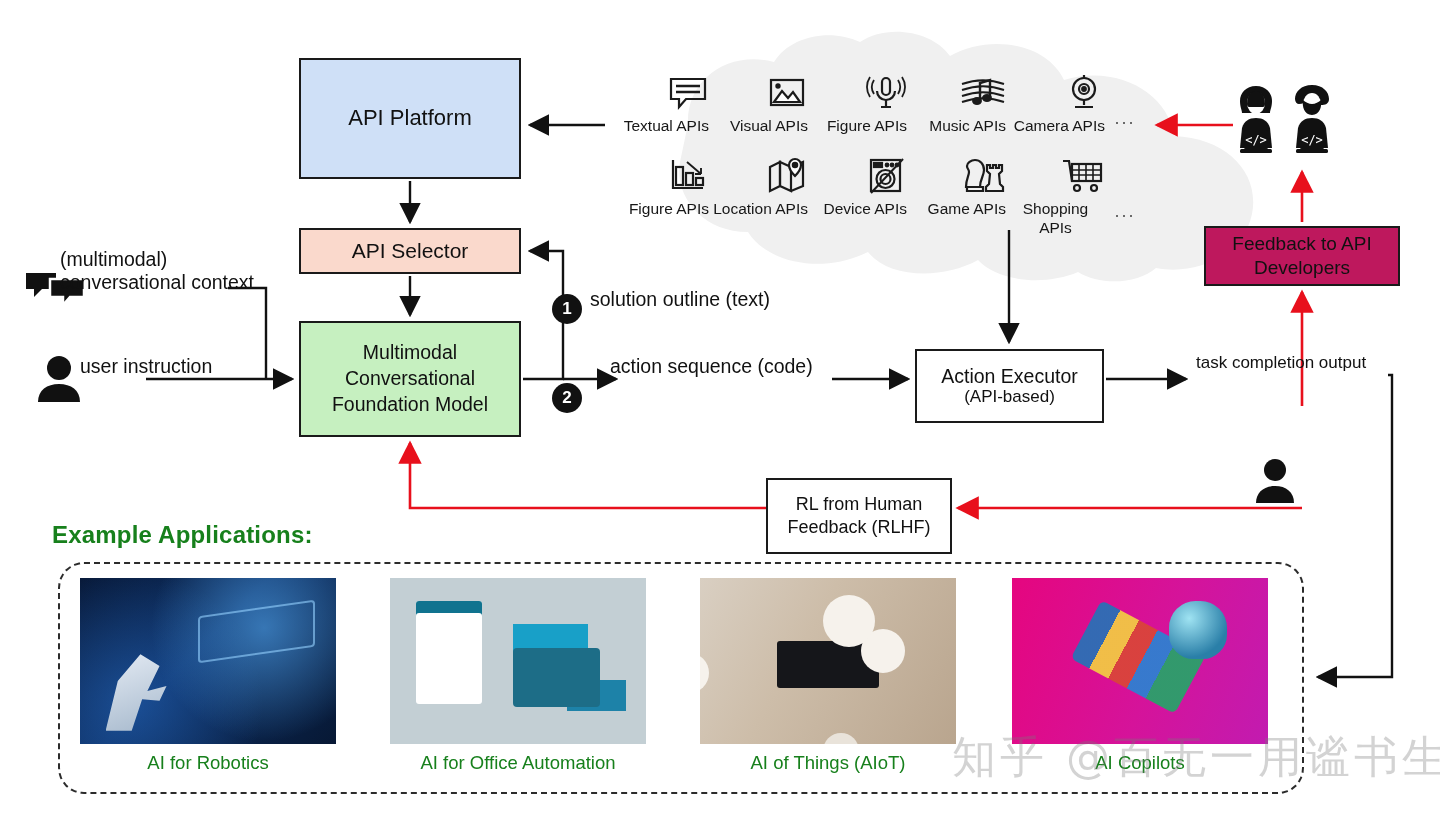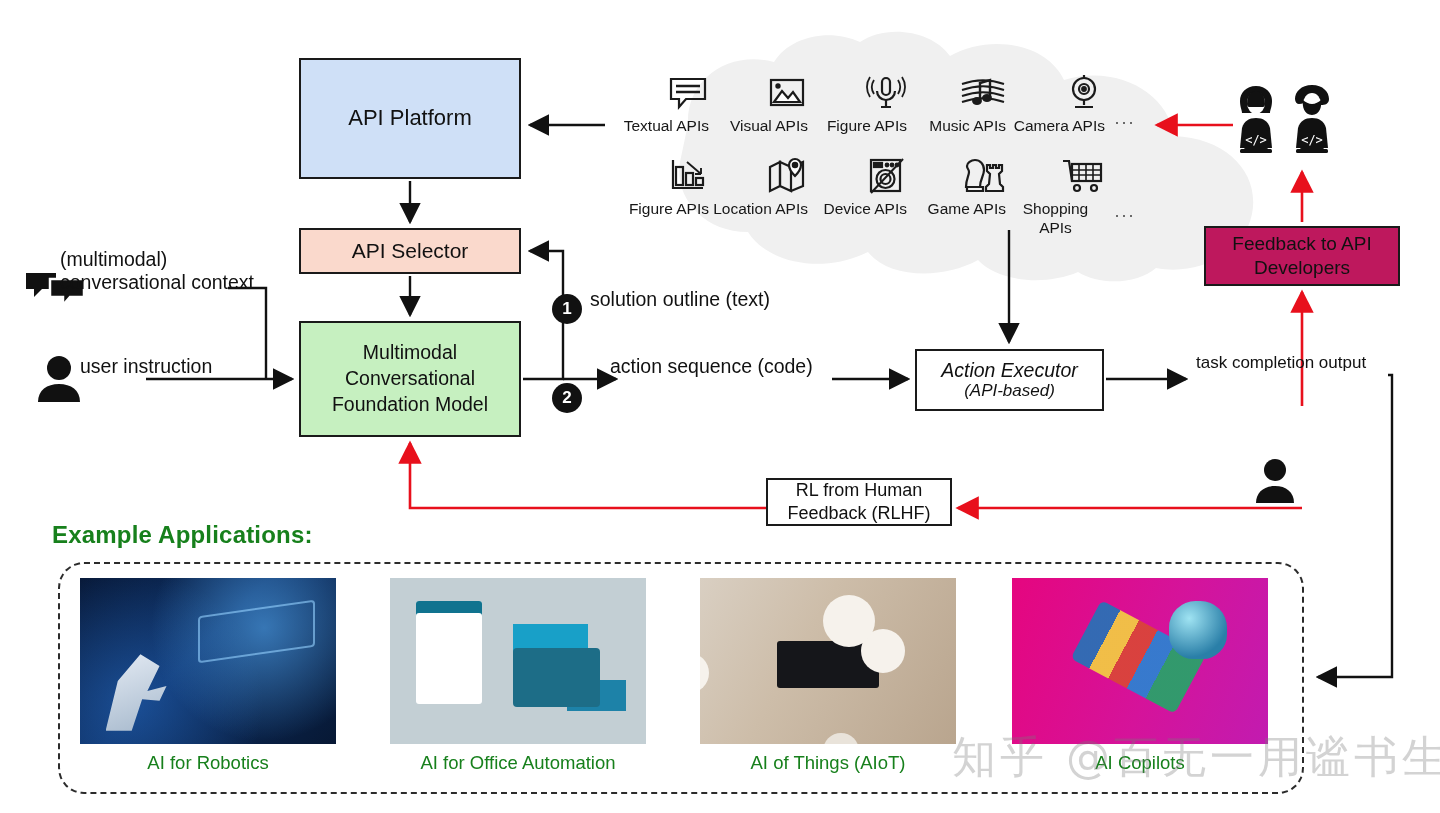--- a/index.html
+++ b/index.html
@@ -16,28 +16,28 @@
   #api-platform{left:299px;top:58px;width:222px;height:121px;background:#cfe0f7;}
   #api-platform .t1{font-size:22px;margin-bottom:2px;}
   #api-platform .t2{font-size:16px;line-height:1.22;}
 
   #api-selector{left:299px;top:228px;width:222px;height:46px;background:#fad9cc;}
   #api-selector .t1{font-size:21px;}
 
   #mcfm{left:299px;top:321px;width:222px;height:116px;background:#c6f0c0;}
   #mcfm .t1{font-size:19.5px;line-height:1.33;}
 
-  #action-executor{left:915px;top:349px;width:189px;height:62px;background:#fff;font-style:italic;}
+  #action-executor{left:915px;top:349px;width:189px;height:74px;background:#fff;}
   #action-executor .t1{font-size:19.5px;}
   #action-executor .t2{font-size:17px;}
 
   #feedback-dev{left:1204px;top:226px;width:196px;height:60px;background:#be185d;}
   #feedback-dev .t1{font-size:19px;line-height:1.25;}
 
-  #rlhf{left:766px;top:478px;width:186px;height:48px;background:#fff;align-items:center;}
+  #rlhf{left:766px;top:478px;width:186px;height:76px;background:#fff;align-items:center;}
   #rlhf .t1{font-size:18px;line-height:1.3;}
 
   
   #cloud{position:absolute;left:568px;top:28px;width:700px;height:258px;}
 
   .api-grid{position:absolute;left:610px;top:68px;width:560px;}
   .api-row{display:flex;}
   .api-item{width:99px;display:flex;flex-direction:column;align-items:flex-end;}
   .api-item .glyph{height:46px;display:flex;align-items:flex-end;justify-content:center;}
   .api-item .lbl{font-size:15.5px;color:#171717;text-align:center;line-height:1.18;margin-top:3px;}

